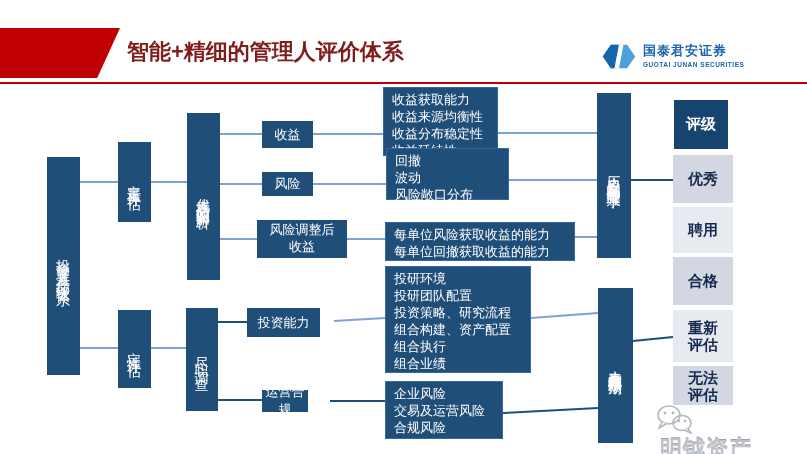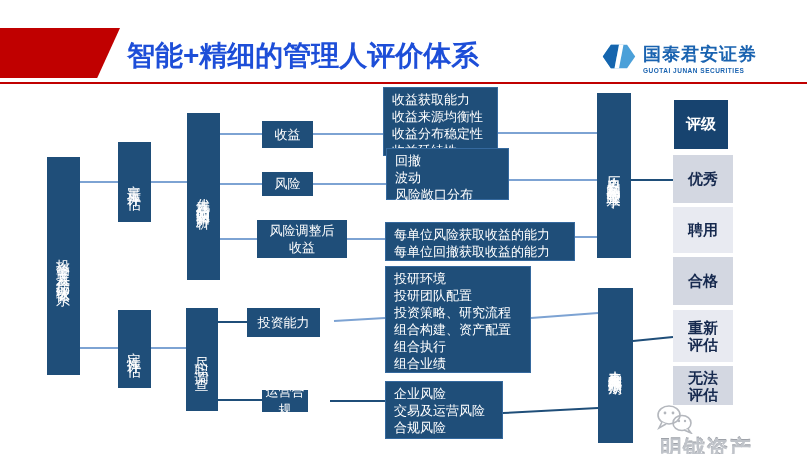--- a/index.html
+++ b/index.html
@@ -2,35 +2,35 @@
 <html><head>
 <meta charset="utf-8">
 <style>
   html,body{margin:0;padding:0;background:#fff;}
   #slide{position:relative;width:807px;height:454px;background:#fff;overflow:hidden;
          font-family:"Liberation Sans","DejaVu Sans",sans-serif;}
 
   
   .red-shape{position:absolute;left:0;top:28px;width:120px;height:50px;background:#c00000;
              clip-path:polygon(0 0,100% 0,81% 100%,0 100%);}
-  .title{position:absolute;left:127px;top:37px;font-size:28px;font-weight:bold;color:#1d4ed8;white-space:nowrap;}
+  .title{position:absolute;left:127px;top:37px;font-size:22px;font-weight:bold;color:#7f1d1d;white-space:nowrap;}
   .red-rule{position:absolute;left:0;top:82px;width:807px;height:2px;background:#c00000;}
   .logo{position:absolute;left:601px;top:42px;display:flex;align-items:flex-start;}
   .logo-txt{margin-left:6px;display:flex;flex-direction:column;}
-  .logo-cn{font-size:18px;font-weight:bold;color:#1a63b0;letter-spacing:1px;white-space:nowrap;}
+  .logo-cn{font-size:13px;font-weight:bold;color:#1a63b0;letter-spacing:1px;white-space:nowrap;}
   .logo-en{font-size:6.5px;font-weight:bold;color:#1a63b0;letter-spacing:0.5px;margin-top:1px;white-space:nowrap;}
 
   
   #wires{position:absolute;left:0;top:0;z-index:0;}
 
   
   .box{position:absolute;background:#1f4e79;color:#fff;z-index:1;box-sizing:border-box;}
   .vbox{writing-mode:vertical-rl;text-orientation:upright;display:flex;align-items:center;justify-content:center;
         font-size:14px;}
-  .hbox{display:flex;align-items:center;justify-content:center;font-size:13px;text-align:center;}
+  .hbox{display:flex;align-items:center;justify-content:center;font-size:13px;text-align:center;font-family:Liberation Mono, monospace;}
   .dbox{font-size:13px;line-height:17px;padding:3px 4px 3px 8px;border:1px solid #35699e;}
 
   
   .rate-head{position:absolute;left:674px;top:100px;width:54px;height:49px;background:#17436f;color:#fff;
              display:flex;align-items:center;justify-content:center;font-size:15px;font-weight:bold;z-index:1;}
   .rate-row{position:absolute;left:673px;width:60px;display:flex;align-items:center;justify-content:center;
             color:#16294e;font-size:15px;font-weight:bold;z-index:1;text-align:center;}
   .rate-a{background:#d3d7e1;}
   .rate-b{background:#e8eaf1;}
   .two-line{line-height:17px;}

